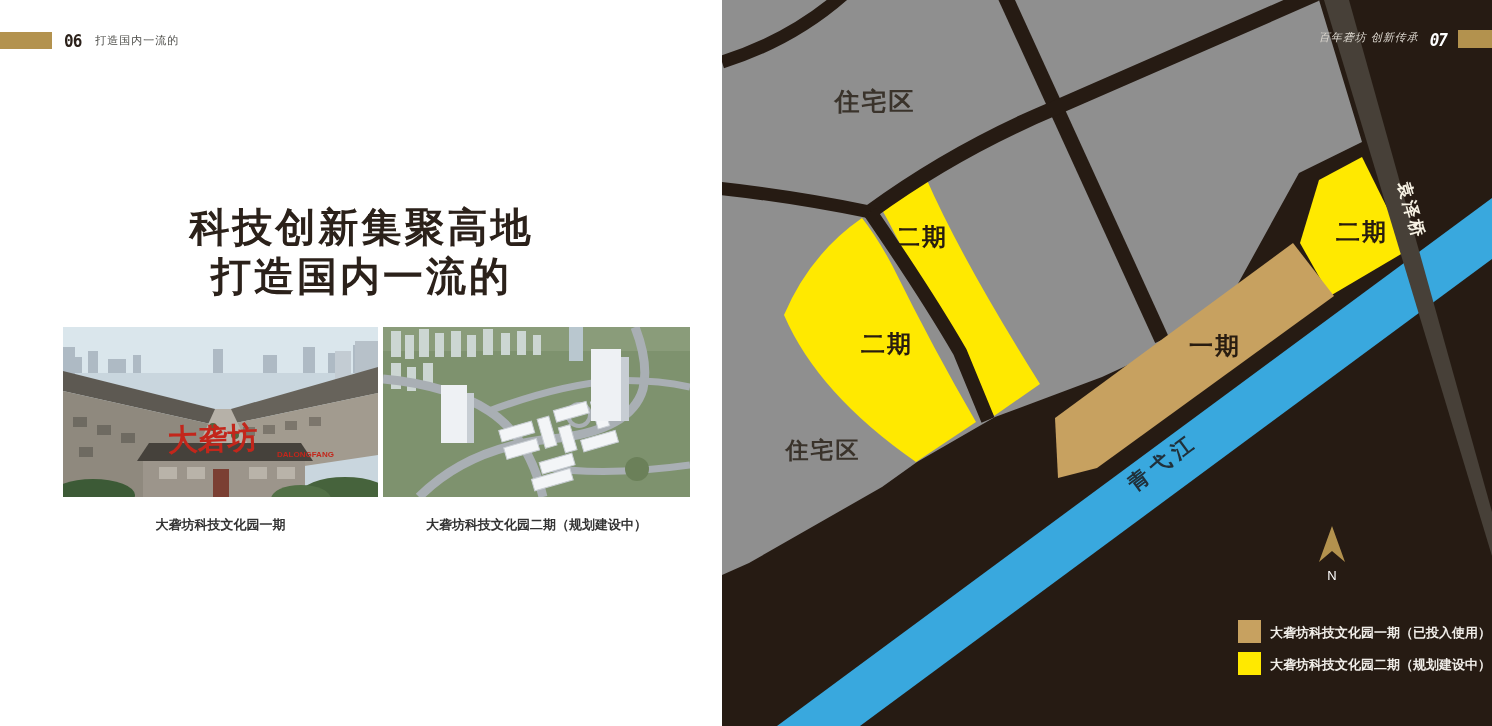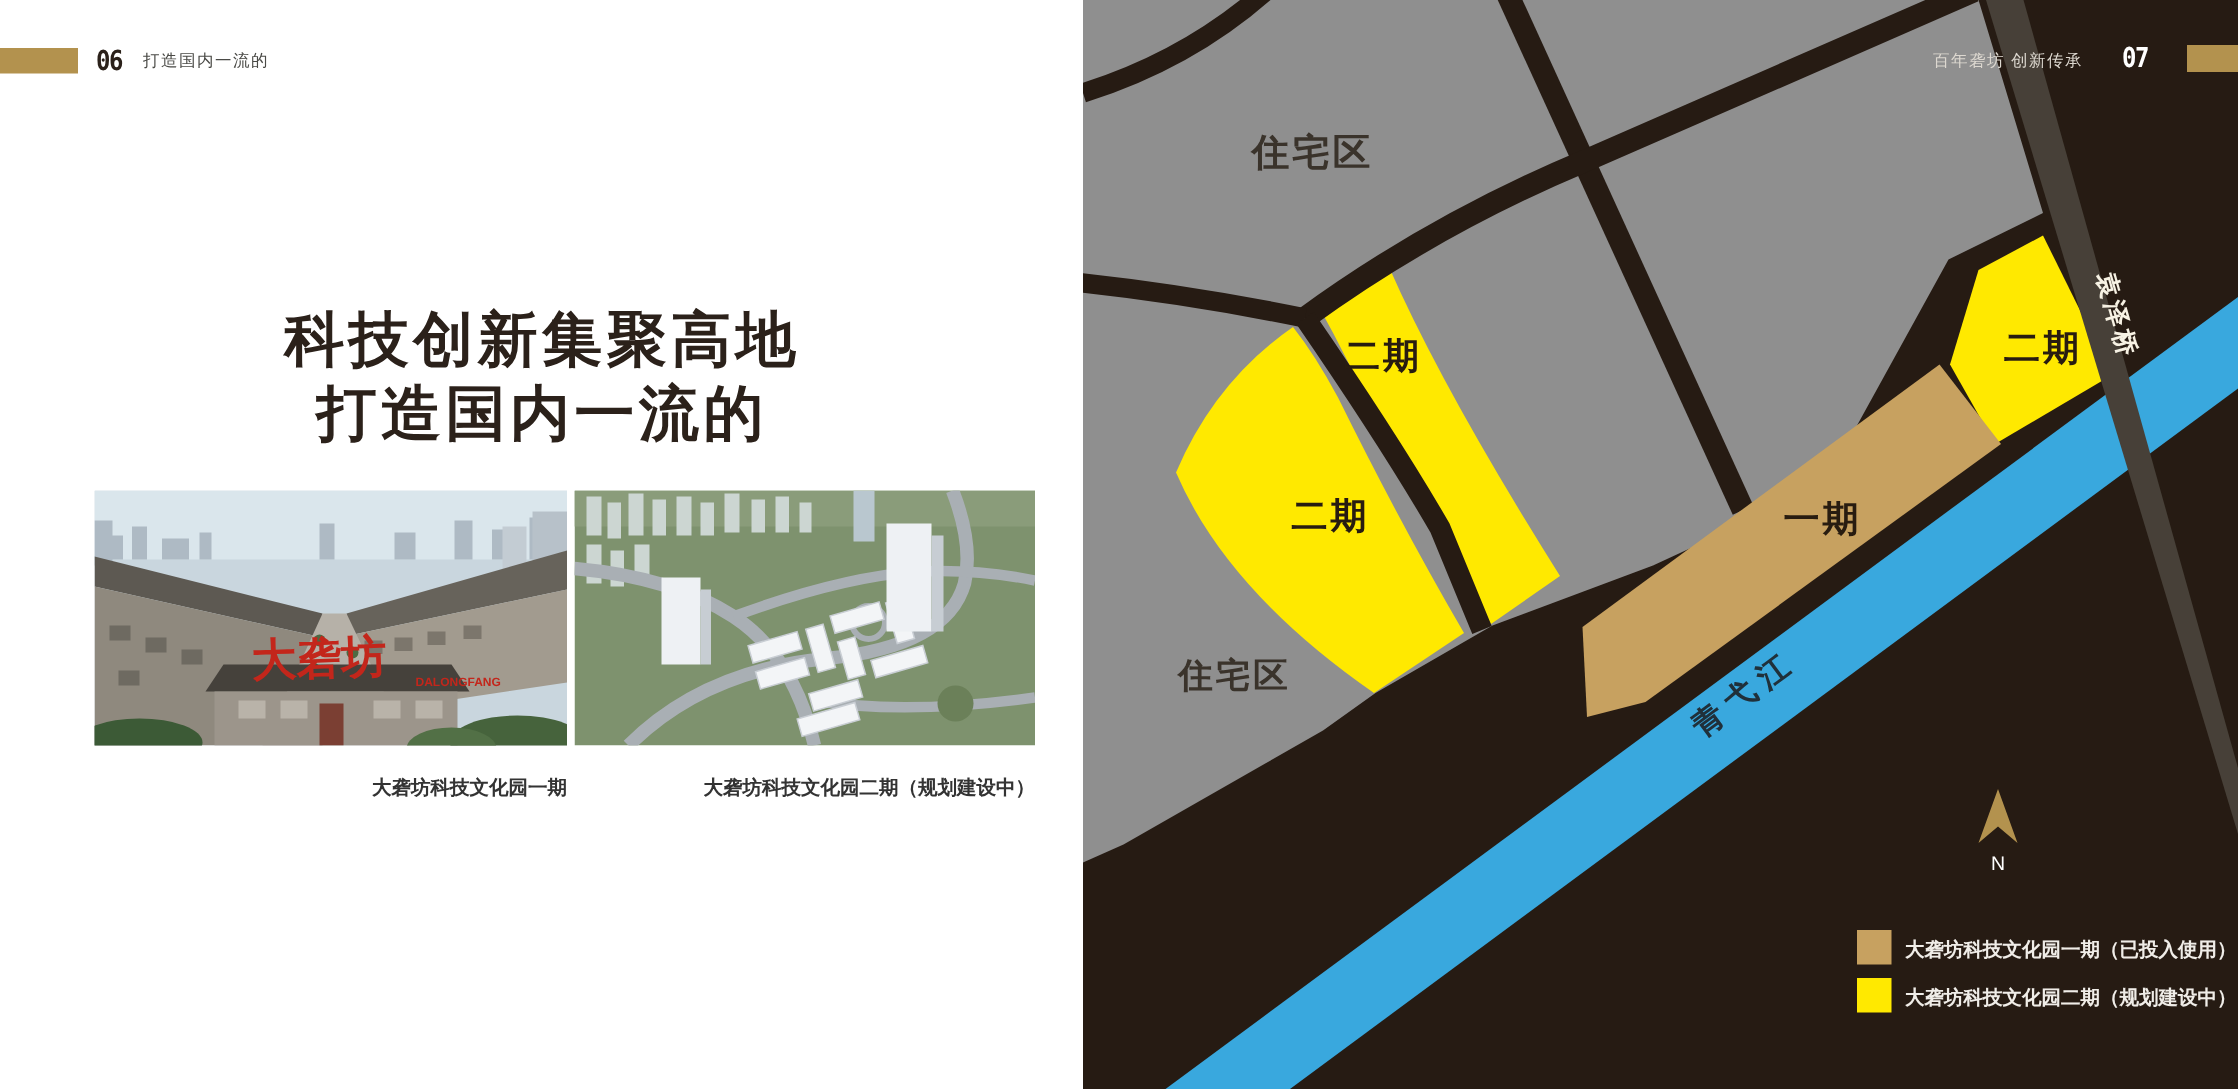--- a/index.html
+++ b/index.html
@@ -12,25 +12,25 @@
   .pagenum{font-family:"DejaVu Sans Mono",monospace;font-weight:bold;font-size:16px;
            color:#2b211a;transform:scaleY(1.15);letter-spacing:-1px;}
   .pagenum-l{margin-left:12px;}
   .doc-title-l{margin-left:14px;font-size:11px;color:#4a4a46;letter-spacing:1px;}
   .headline{position:absolute;left:48px;top:203px;width:627px;text-align:center;
             color:#2b211a;font-weight:900;font-size:40px;line-height:49px;letter-spacing:3px;}
   .photo-card{position:absolute;top:327px;}
   .photo-card.p1{left:63px;width:315px;}
   .photo-card.p2{left:383px;width:307px;}
   .photo-img{display:block;width:100%;height:170px;}
-  .caption{margin-top:19px;text-align:right;font-size:13px;font-weight:bold;color:#333;}
+  .caption{margin-top:19px;text-align:center;font-size:13px;font-weight:bold;color:#333;}
   
   .page-right{position:absolute;left:722px;top:0;width:770px;height:726px;background:#261b13;}
   .map-svg{position:absolute;left:0;top:0;width:770px;height:726px;}
-  .hdr-right{position:absolute;top:30px;right:0;height:18px;display:flex;align-items:flex-end;gap:26px;}
+  .hdr-right{position:absolute;top:30px;right:0;height:18px;display:flex;align-items:flex-start;gap:11px;font-style:italic;}
   .doc-title-r{font-size:11px;color:#ddd8d0;letter-spacing:1px;}
   .pagenum-r{color:#ffffff;}
   .gold-bar-r{width:34px;height:18px;background:#b3924e;}
   .map-label{font-weight:bold;}
 </style>
 </head>
 <body>
 
 <div class="spread">
 

